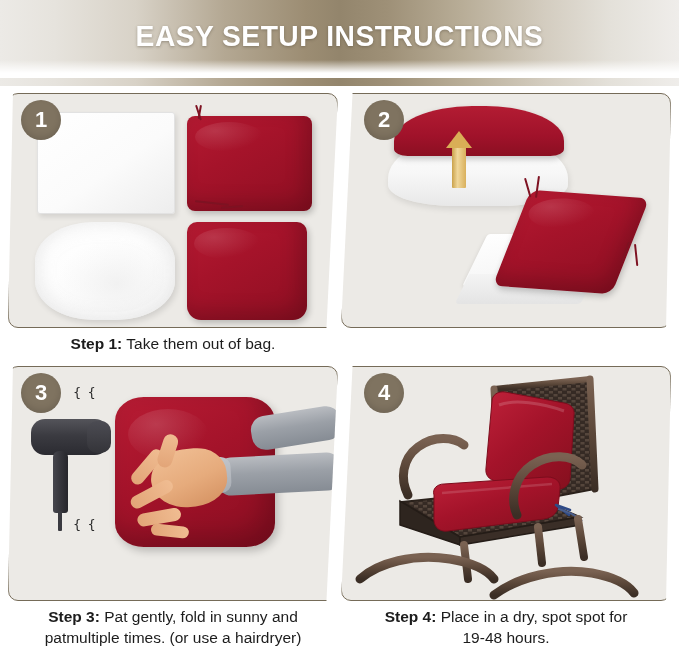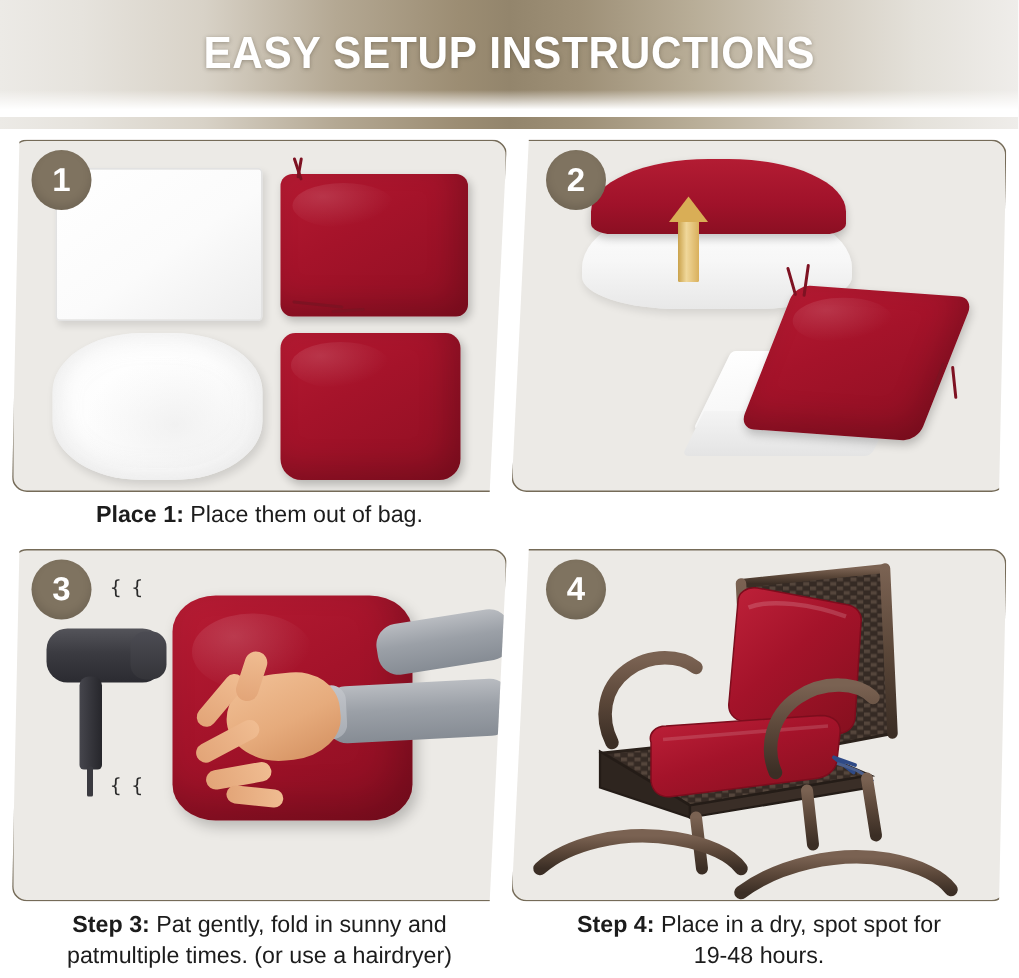--- a/index.html
+++ b/index.html
@@ -251,21 +251,21 @@
         <div class="tie" style="left:191px;top:11px;height:14px;transform:rotate(10deg);"></div>
         <div class="tie" style="left:186px;top:108px;width:34px;height:2px;transform:rotate(6deg);"></div>
         <div class="tie" style="left:212px;top:112px;width:22px;height:2px;transform:rotate(-4deg);"></div>
 
         <div class="red-cushion" style="left:178px;top:128px;width:120px;height:98px;border-radius:10px 10px 14px 14px;"></div>
       </div>
       <div class="badge">1</div>
     </div>
     <div class="caption">
       <span class="caption-line">
-        <b>Place 1:</b><span> Place them out of bag.</span>
+        <b>Step 1:</b><span> Take them out of bag.</span>
       </span>
     </div>
   </div>
 
   <div class="cell cell-2">
     <div class="panel skew-b">
       <div class="art">
 
         <div class="long-pillow" style="left:46px;top:40px;width:180px;height:72px;"></div>
 

